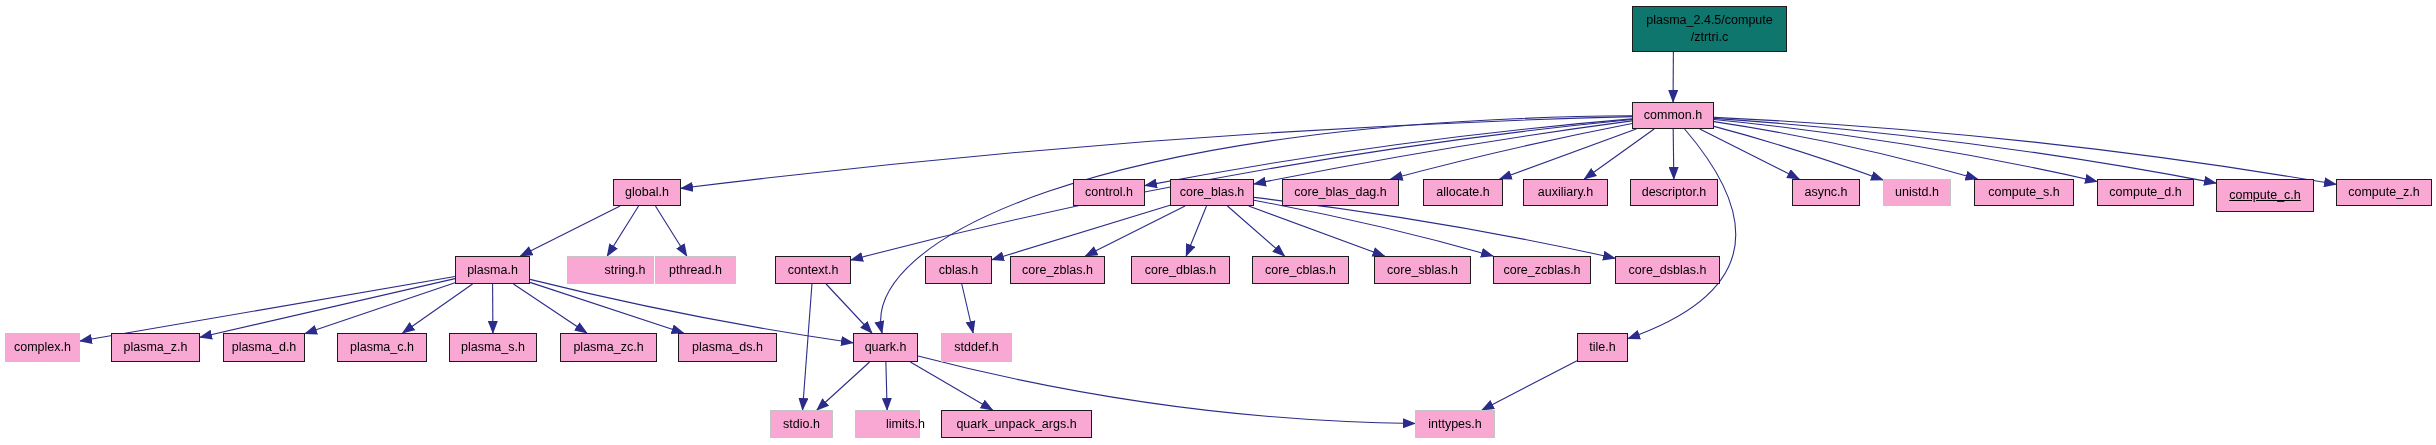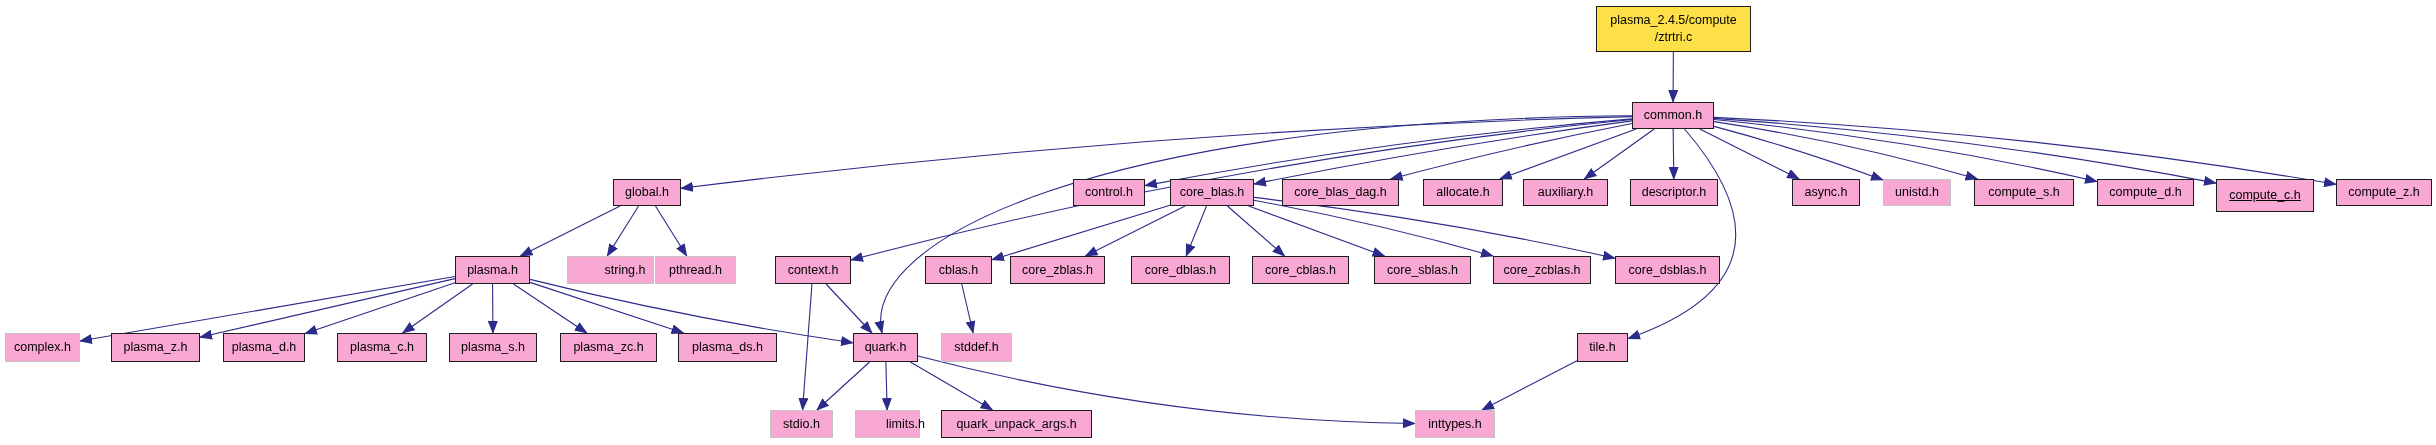--- a/index.html
+++ b/index.html
@@ -18,21 +18,21 @@
     background:#f9a8d4;
     border:1px solid #1c1c1c;
     color:#000000;
     font-size:12.5px;
     line-height:1.35;
     white-space:nowrap;
     text-align:center;
     z-index:2;
   }
   .node.system{border-color:#c4c4c4;}
-  .node.root{background:#fde047;border-color:#1c1c1c;}
+  .node.root{background:#0f766e;border-color:#1c1c1c;margin-left:36px;}
 </style>
 </head>
 <body>
 
 <div id="stage" style="background: rgb(255, 255, 255);">
     <svg id="edge-layer" width="2436" height="445">
       <defs>
         <marker id="arrow" markerWidth="13" markerHeight="10" refX="12" refY="5" orient="auto" markerUnits="userSpaceOnUse">
           <path d="M0,0 L13,5 L0,10 z" fill="#2b2b8a"></path>
         </marker>

